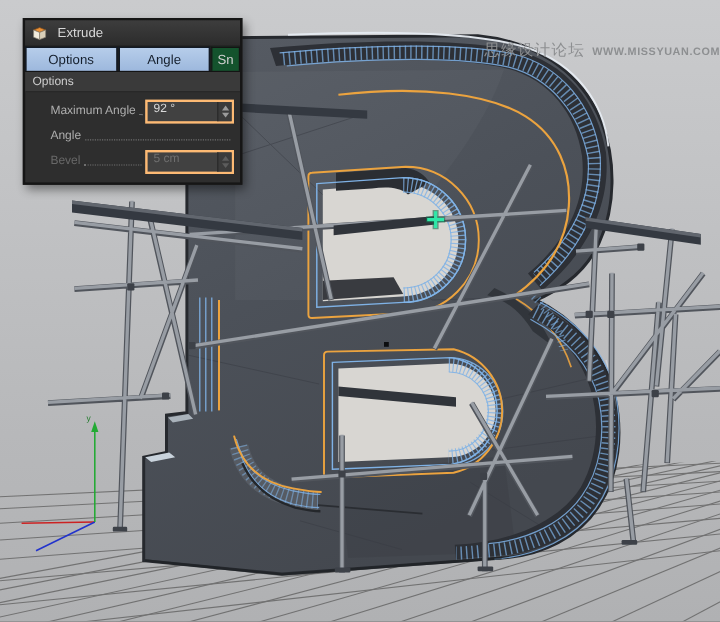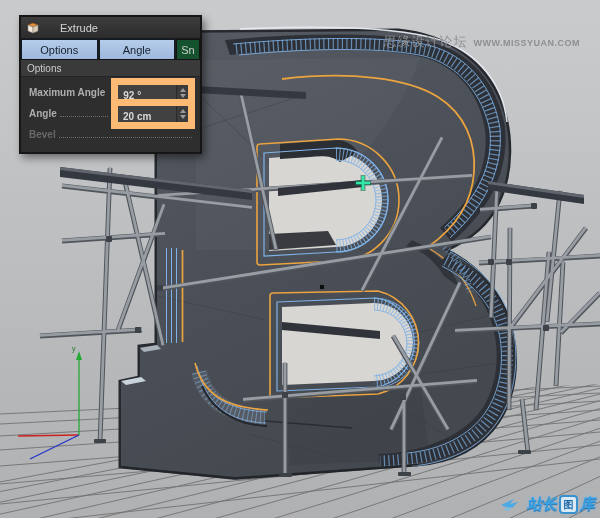--- a/index.html
+++ b/index.html
@@ -3,46 +3,46 @@
 <meta charset="utf-8">
 <style>
   html,body{margin:0;padding:0;background:#888;}
   #screen{position:relative;width:600px;height:518px;overflow:hidden;
           font-family:"Liberation Sans",sans-serif;background:linear-gradient(#cacbcd,#b7b8ba 70%,#b0b1b3);}
   #scene{position:absolute;left:0;top:0;}
 
   
   .panel{position:absolute;left:19px;top:15px;width:179px;background:#2e2e2e;
          border:2px solid #161616;box-shadow:3px 4px 8px rgba(0,0,0,.45);z-index:10;}
-  .titlebar{height:21px;display:flex;align-items:center;gap:20px;padding:0 5px;
+  .titlebar{height:21px;display:flex;align-items:center;gap:8px;padding:0 5px;
             background:linear-gradient(#3d3d3d,#2c2c2c);border-bottom:1px solid #1a1a1a;}
   .titlebar .t{color:#d6d6d6;font-size:11px;}
   .tabs{display:flex;background:#1e1e1e;border-bottom:1px solid #141414;height:20px;}
   .tab{flex:1;display:flex;align-items:center;justify-content:center;font-size:11px;cursor:default;}
   .tab.blue{background:linear-gradient(#b6cdea,#9db8dd);color:#16202e;border:1px solid #121a26;border-bottom:none;margin-right:1px;}
   .tab.dark{flex:0 0 22px;background:#14532d;color:#cfcfcf;border:1px solid #141414;border-bottom:none;overflow:hidden;}
   .sechead{height:16px;background:#3a3a3a;color:#cdcdcd;font-size:10px;display:flex;align-items:center;
            padding-left:6px;border-bottom:1px solid #252525;}
-  .rows{padding:5px 5px 7px 8px;font-weight:bold;}
+  .rows{padding:5px 5px 7px 21px;}
   .row{display:flex;align-items:center;height:21px;}
   .row .lbl{color:#aeaeae;font-size:10px;white-space:nowrap;}
   .row .lead{flex:1;border-bottom:1px dotted #6f6f6f;height:55%;margin:0 3px 6px 3px;}
-  .valbox{width:70px;height:16px;background:#414141;border:7px solid #fdba74;display:flex;align-items:flex-end;}
+  .valbox{width:70px;height:16px;background:#414141;border:2px solid #fdba74;display:flex;align-items:flex-start;}
   .valbox .v{flex:1;color:#d9d9d9;font-size:10px;padding-left:5px;white-space:nowrap;}
   .stepper{width:11px;height:100%;border-left:1px solid #2a2a2a;display:flex;flex-direction:column;
            align-items:center;justify-content:center;gap:2px;background:#3b3b3b;}
   .arr-up{width:0;height:0;border-left:3px solid transparent;border-right:3px solid transparent;border-bottom:4px solid #9a9a9a;}
   .arr-dn{width:0;height:0;border-left:3px solid transparent;border-right:3px solid transparent;border-top:4px solid #9a9a9a;}
   .row.disabled .lbl{color:#686868;text-align:right;}
   .row.disabled .v{color:#6e6e6e;}
   .row.disabled .arr-up{border-bottom-color:#5c5c5c}
   .row.disabled .arr-dn{border-top-color:#5c5c5c}
 
   
-  .forum-mark{position:absolute;top:6px;right:20px;display:flex;align-items:baseline;gap:6px;
+  .forum-mark{position:absolute;top:6px;right:0;display:flex;align-items:baseline;gap:6px;
               color:#8d8f91;z-index:5;}
   .forum-mark .cn{font-size:13px;letter-spacing:1px;}
   .forum-mark .url{font-size:9px;font-weight:bold;letter-spacing:.5px;text-transform:uppercase;margin-top:32px;}
   .site-mark{position:absolute;right:5px;bottom:4px;display:flex;align-items:center;gap:1px;z-index:6;
              color:#2f9fe8;font-weight:bold;font-style:italic;font-size:15px;
              text-shadow:0 1px 1px #1a6eae,0 0 4px rgba(120,200,255,.7);opacity:.92;}
   .site-badge{width:15px;height:15px;border:2px solid #2f8fd0;border-radius:4px;background:#ddeefb;
               color:#1565a8;font-size:10px;font-style:normal;display:flex;align-items:center;justify-content:center;
               text-shadow:none;margin:0 1px;}
 </style>
@@ -260,46 +260,37 @@
           <span class="stepper">
             <span class="arr-up"></span>
             <span class="arr-dn"></span>
           </span>
         </span>
       </div>
 
       <div class="row">
         <span class="lbl">Angle</span>
         <span class="lead"></span>
+      </div>
+
+      <div class="row disabled">
+        <span class="lbl">Bevel</span>
+        <span class="lead"></span>
         <span class="valbox">
-          <span class="v">20 cm</span>
+          <span class="v">5 cm</span>
           <span class="stepper">
             <span class="arr-up"></span>
             <span class="arr-dn"></span>
           </span>
         </span>
       </div>
 
-      <div class="row disabled">
-        <span class="lbl">Bevel</span>
-        <span class="lead"></span>
-      </div>
-
 
     </div>
   </div>
 
   <div class="forum-mark">
     <span class="cn">思缘设计论坛</span>
     <span class="url">www.missyuan.com</span>
   </div>
 
-  <div class="site-mark">
-    <svg width="26" height="18" viewBox="0 0 26 18">
-      <path d="M1,9 L14,3 L10,8 L18,6 L12,12 L6,11 Z" fill="#39a7ee" opacity="0.9"></path>
-      <path d="M3,13 L12,11 L8,15 Z" fill="#66c2f5" opacity="0.8"></path>
-    </svg>
-    <span>站长</span>
-    <span class="site-badge">图</span>
-    <span>库</span>
-  </div>
 
 </div>
 
 </body></html>

